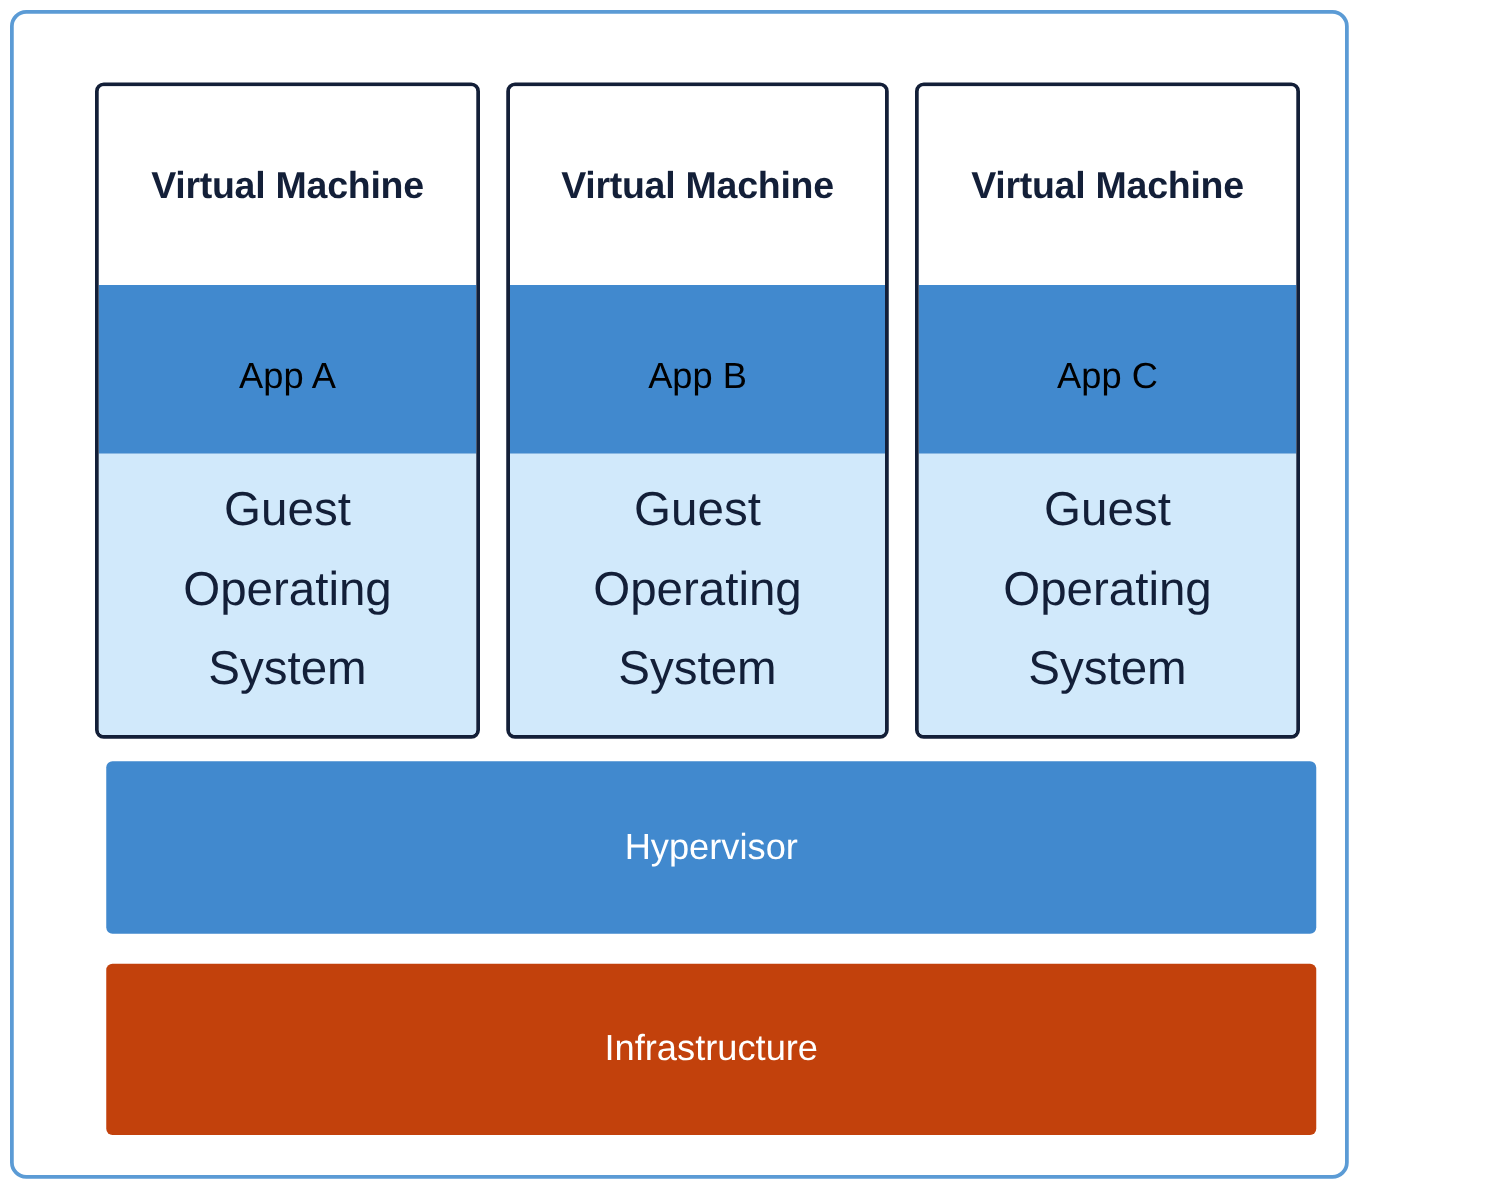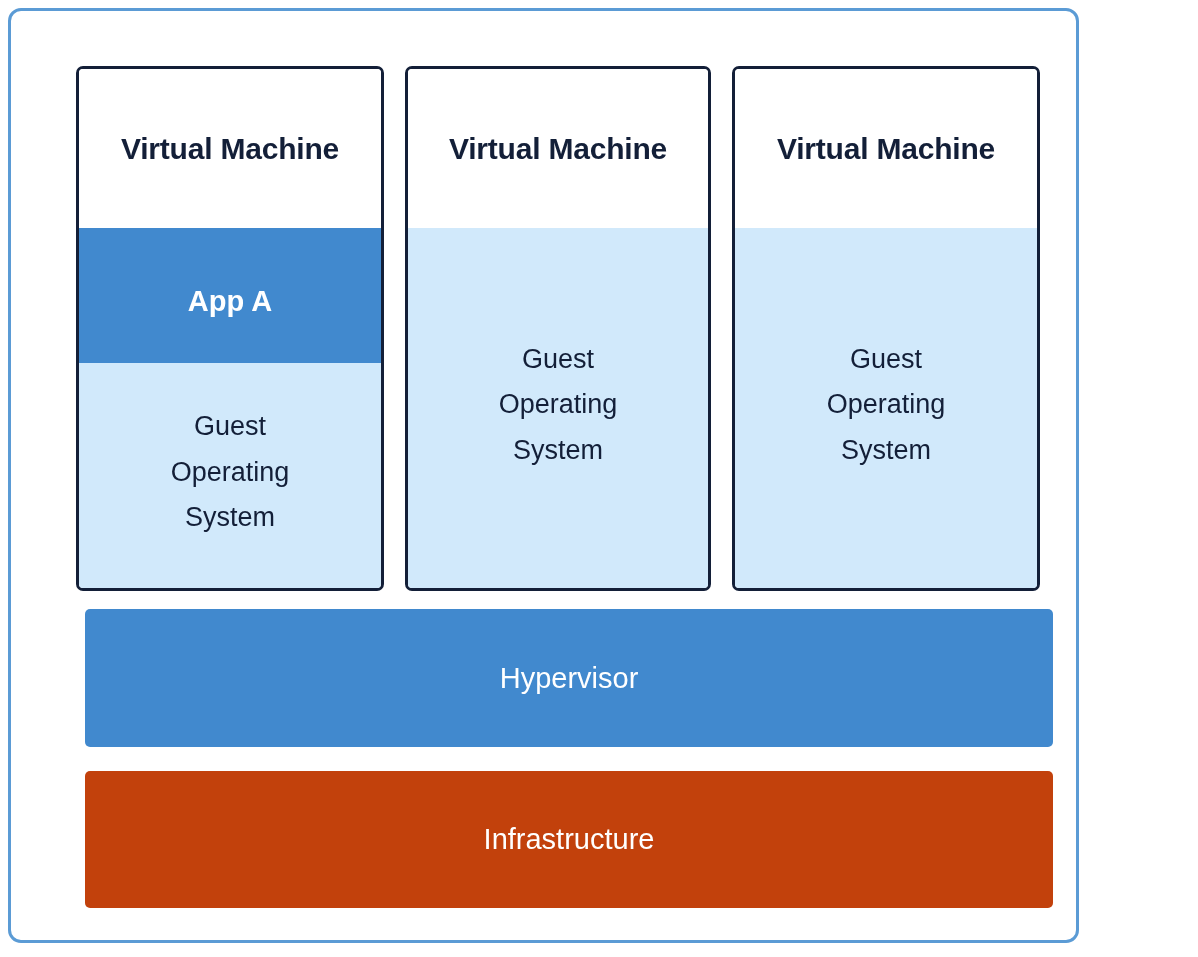--- a/index.html
+++ b/index.html
@@ -83,38 +83,38 @@
     height: 135px; 
     background: #4189CE;
     display: flex;
     align-items: center;
     justify-content: center;
     flex: none;
   }
 
   .app-label {
     font-size: 29px;
-    color: #ffffff;
-    font-weight: bold;
+    color: #000000;
+    font-weight: normal;
     line-height: 1;
     white-space: nowrap;
     margin-top: 11px;
   }
 
   .guest-band {
     flex: 1 1 auto;
     background: #D1E9FB;
     display: flex;
     align-items: center;
     justify-content: center;
     text-align: center;
   }
 
   .guest-label {
-    font-size: 27px;
+    font-size: 38px;
     color: #131F38;
     line-height: 1.68;
     white-space: pre-line;
     padding-bottom: 6px;
   }
 
   
   .layer-bar {
     position: absolute;
     left: 74px;
@@ -164,31 +164,37 @@
           <span class="guest-label">Guest
 Operating
 System</span>
         </div>
       </div>
 
       <div class="vm-box vm-2">
         <div class="vm-title-zone">
           <span class="vm-title">Virtual Machine</span>
         </div>
+        <div class="app-band">
+          <span class="app-label">App B</span>
+        </div>
         <div class="guest-band">
           <span class="guest-label">Guest
 Operating
 System</span>
         </div>
       </div>
 
       <div class="vm-box vm-3">
         <div class="vm-title-zone">
           <span class="vm-title">Virtual Machine</span>
         </div>
+        <div class="app-band">
+          <span class="app-label">App C</span>
+        </div>
         <div class="guest-band">
           <span class="guest-label">Guest
 Operating
 System</span>
         </div>
       </div>
 
     </div>
 
     <div class="layer-bar hypervisor-bar">

